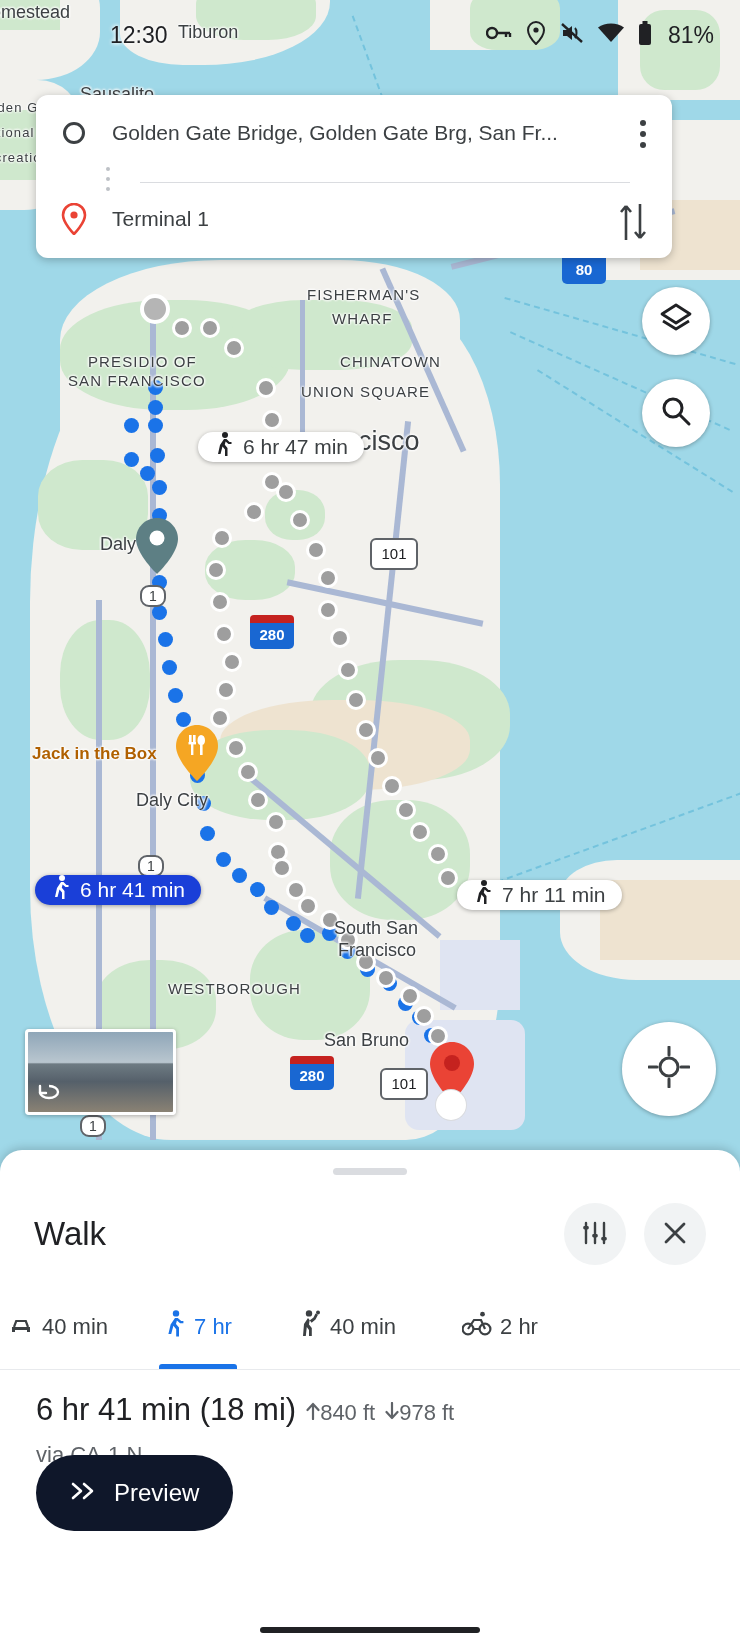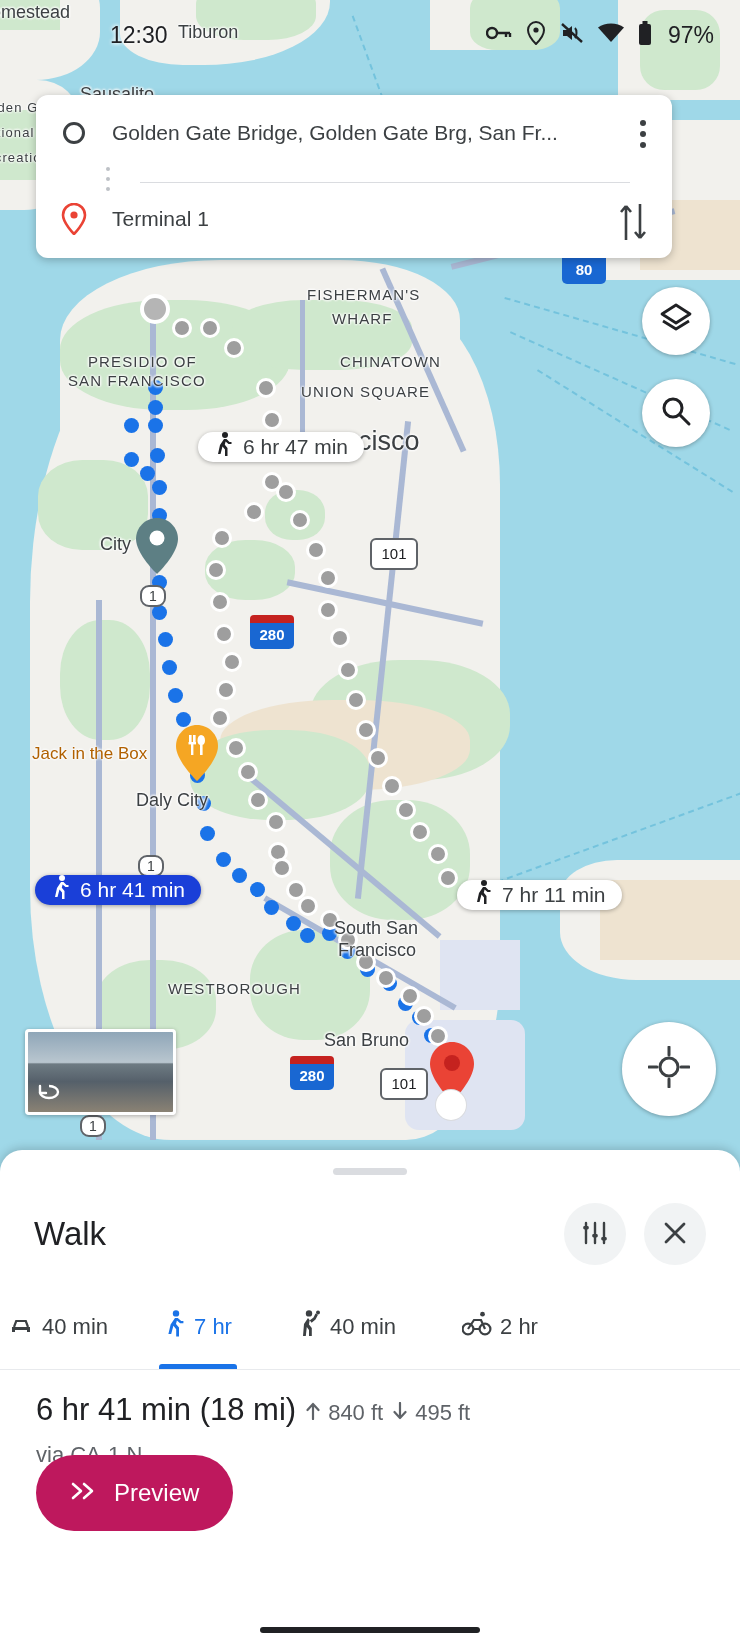--- a/index.html
+++ b/index.html
@@ -102,25 +102,25 @@
               align-items:center; border-bottom:1px solid #e8eaed; overflow:hidden; }
   .mtab { display:flex; align-items:center; gap:8px; font-size:22px; color:#3c4043; height:100%;
           flex:0 0 auto; cursor:pointer; position:relative; justify-content:center; }
   .mtab .ml { white-space:nowrap; }
   .mtab.active { color:#1a73e8; }
   .mtab.active::after { content:""; position:absolute; left:50%; transform:translateX(-50%); bottom:0;
                         width:78px; height:5px; border-radius:3px 3px 0 0; background:#1a73e8; }
 
   #routeInfo { position:absolute; left:36px; top:242px; }
   #routeMain { font-size:31px; color:#202124; display:flex; align-items:baseline; gap:10px; }
-  #routeMain .elev { font-size:22px; color:#5f6368; display:inline-flex; align-items:center; gap:8px; }
+  #routeMain .elev { font-size:22px; color:#5f6368; display:inline-flex; align-items:center; gap:0; }
   #routeVia { margin-top:14px; font-size:22px; color:#5f6368; }
 
   #previewBtn { position:absolute; left:36px; top:1455px; height:76px; padding:0 34px;
-                background:#be185d; color:#fff; border:none; border-radius:38px; font-size:24px;
+                background:#0f172a; color:#fff; border:none; border-radius:38px; font-size:24px;
                 display:flex; align-items:center; gap:16px; cursor:pointer; z-index:55;
                 font-family:"Liberation Sans",sans-serif; }
 
   #navbar { position:absolute; left:50%; transform:translateX(-50%); bottom:14px; width:220px; height:6px;
             border-radius:3px; background:#202124; z-index:60; }
 
   .pin { position:absolute; }
 </style>
 </head>
 <body>
@@ -269,21 +269,21 @@
       <div class="mlabel small" style="left: -26px; top: 100px;">Golden Gate</div>
       <div class="mlabel small" style="left: -22px; top: 125px;">National</div>
       <div class="mlabel small" style="left: -24px; top: 150px;">Recreation</div>
       <div class="mlabel " style="left: 307px; top: 286px;">FISHERMAN'S</div>
       <div class="mlabel " style="left: 332px; top: 310px;">WHARF</div>
       <div class="mlabel " style="left: 340px; top: 353px;">CHINATOWN</div>
       <div class="mlabel " style="left: 88px; top: 353px;">PRESIDIO OF</div>
       <div class="mlabel " style="left: 68px; top: 372px;">SAN FRANCISCO</div>
       <div class="mlabel " style="left: 301px; top: 383px;">UNION SQUARE</div>
       <div class="mlabel big" style="left: 358px; top: 426px;">cisco</div>
-      <div class="mlabel city" style="left: 100px; top: 534px;">City</div>
+      <div class="mlabel city" style="left: 100px; top: 534px;">Daly</div>
       <div class="mlabel city" style="left: 136px; top: 790px;">Daly City</div>
       <div class="mlabel city" style="left: 334px; top: 918px;">South San</div>
       <div class="mlabel city" style="left: 338px; top: 940px;">Francisco</div>
       <div class="mlabel " style="left: 168px; top: 980px;">WESTBOROUGH</div>
       <div class="mlabel city" style="left: 324px; top: 1030px;">San Bruno</div>
     </div>
 
   <div id="shields">
       <div style="position: absolute; left: 370px; top: 538px; width: 48px; height: 32px;">
         <div class="shield-us">101</div>
@@ -331,21 +331,21 @@
         <path d="M21 0C9.4 0 0 9.4 0 21c0 15 21 35 21 35s21-20 21-35C42 9.4 32.6 0 21 0z" fill="#f5a623"></path>
       <g fill="#fff">
           <rect x="13" y="10" width="2.6" height="9"></rect>
           <rect x="17" y="10" width="2.6" height="9"></rect>
           <rect x="12.5" y="17" width="7.5" height="2.4"></rect>
           <rect x="15" y="19" width="2.4" height="11"></rect>
       <path d="M25 10c2.6 0 4 2.2 4 5.4 0 2.4-1.1 4-2.4 4.4V30h-2.6V19.8C22.6 19.4 21.5 17.8 21.5 15.4 21.5 12.2 23 10 25 10z"></path>
         </g>
       </svg>
   </div>
-  <div class="poi-label" style="left:32px; top:744px; color:#b06000;">Jack in the Box</div>
+  <div class="poi-label" style="left:32px; top:744px; color:#b06000;font-weight:bold;">Jack in the Box</div>
 
   <div class="pin" style="left:430px; top:1042px;">
     <svg width="44" height="60" viewBox="0 0 44 60">
         <path d="M22 0C9.9 0 0 9.9 0 22c0 16 22 38 22 38s22-22 22-38C44 9.9 34.1 0 22 0z" fill="#ea4335"></path>
         <circle cx="22" cy="21" r="8" fill="#c5221f"></circle>
       </svg>
   </div>
   <div style="position:absolute; left:436px; top:1090px; width:30px; height:30px; border-radius:50%; background:#fff; border:4px solid #fff; box-shadow:0 0 0 1px #dadce0;"></div>
 
 </div>
@@ -406,21 +406,21 @@
       <svg width="26" height="20" viewBox="0 0 26 20">
           <path d="M13 19 L0 4.5 C7 -1 19 -1 26 4.5z" fill="#202124"></path>
         </svg>
     </span>
     <span>
       <svg width="14" height="24" viewBox="0 0 14 24">
           <rect x="4.5" y="0" width="5" height="3" fill="#202124"></rect>
           <rect x="1" y="3" width="12" height="21" rx="2" fill="#202124"></rect>
         </svg>
     </span>
-    <span id="battpct">97%</span>
+    <span id="battpct">81%</span>
   </div>
 </div>
 
 <div id="searchCard">
   <div class="sc-row" style="top:8px;">
     <div class="sc-icon">
         <span class="origin-circle"></span>
       </div>
     <div class="sc-text" style="max-width:450px;">Golden Gate Bridge, Golden Gate Brg, San Fr...</div>
   </div>
@@ -554,21 +554,21 @@
             </svg>
         </span>
         <span>840 ft</span>
       </span>
       <span class="elev">
         <span>
           <svg width="14" height="18" viewBox="0 0 14 18">
               <path d="M7 1 V15 M7 16 L1.5 10 M7 16 L12.5 10" stroke="#5f6368" stroke-width="2.2" fill="none" stroke-linecap="round"></path>
             </svg>
         </span>
-        <span>495 ft</span>
+        <span>978 ft</span>
       </span>
     </div>
     <div id="routeVia">via CA-1 N</div>
   </div>
 </div>
 
 <button id="previewBtn">
   <span>
     <svg width="28" height="20" viewBox="0 0 28 20">
         <path d="M3 3 L11 10 L3 17 M14 3 L22 10 L14 17" stroke="#fff" stroke-width="2.6" fill="none" stroke-linecap="round" stroke-linejoin="round"></path>

